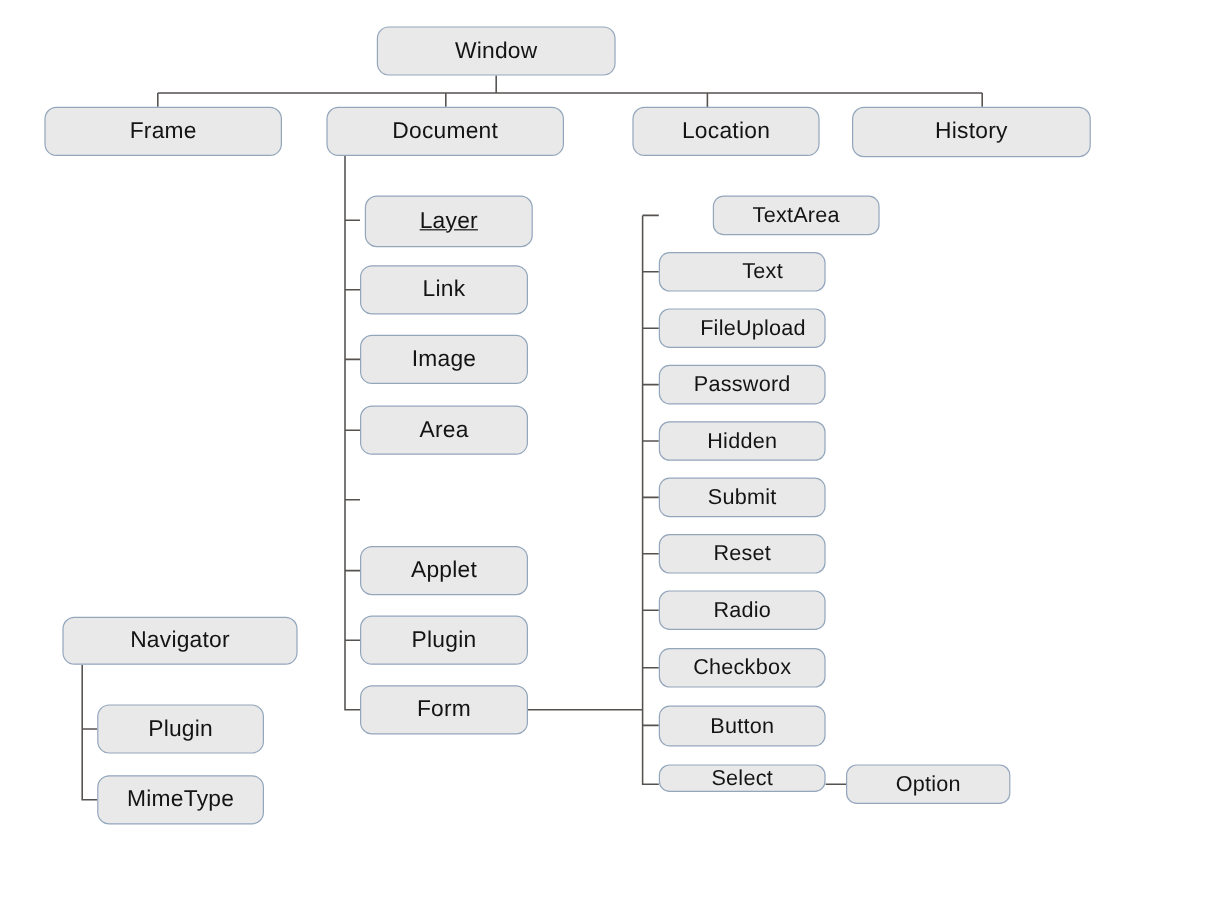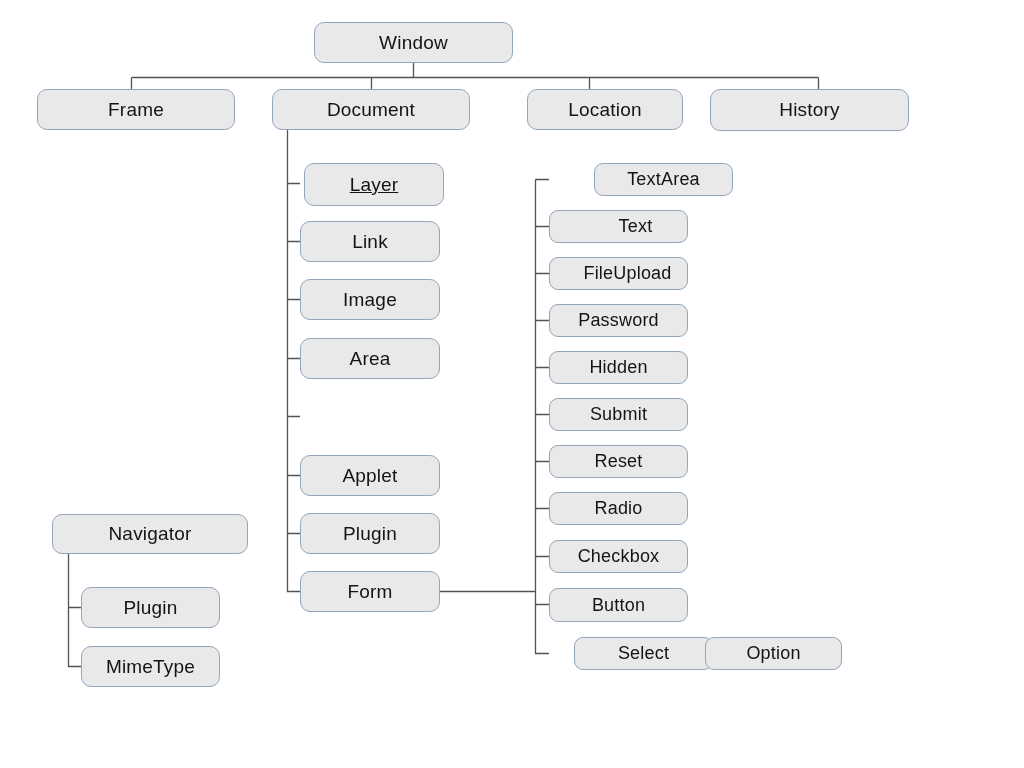--- a/index.html
+++ b/index.html
@@ -78,20 +78,20 @@
   <div class="node small" style="left:549px; top:163px; width:139px; height:33px;margin-left:45px;">TextArea</div>
   <div class="node small" style="left:549px; top:210px; width:139px; height:33px;padding-left:34px;">Text</div>
   <div class="node small" style="left:549px; top:257px; width:139px; height:33px;padding-left:18px;">FileUpload</div>
   <div class="node small" style="left:549px; top:304px; width:139px; height:33px;">Password</div>
   <div class="node small" style="left:549px; top:351px; width:139px; height:33px;">Hidden</div>
   <div class="node small" style="left:549px; top:398px; width:139px; height:33px;">Submit</div>
   <div class="node small" style="left:549px; top:445px; width:139px; height:33px;">Reset</div>
   <div class="node small" style="left:549px; top:492px; width:139px; height:33px;">Radio</div>
   <div class="node small" style="left:549px; top:540px; width:139px; height:33px;">Checkbox</div>
   <div class="node small" style="left:549px; top:588px; width:139px; height:34px;">Button</div>
-  <div class="node small" style="left:574px; top:637px; width:139px; height:33px;">Select</div>
+  <div class="node small" style="left:549px; top:637px; width:139px; height:23px;">Select</div>
   <div class="node small" style="left:705px; top:637px; width:137px; height:33px;">Option</div>
 
   <div class="node" style="left:52px;  top:514px; width:196px; height:40px;">Navigator</div>
   <div class="node" style="left:81px;  top:587px; width:139px; height:41px;">Plugin</div>
   <div class="node" style="left:81px;  top:646px; width:139px; height:41px;">MimeType</div>
 
 </div>
 
 </body></html>

